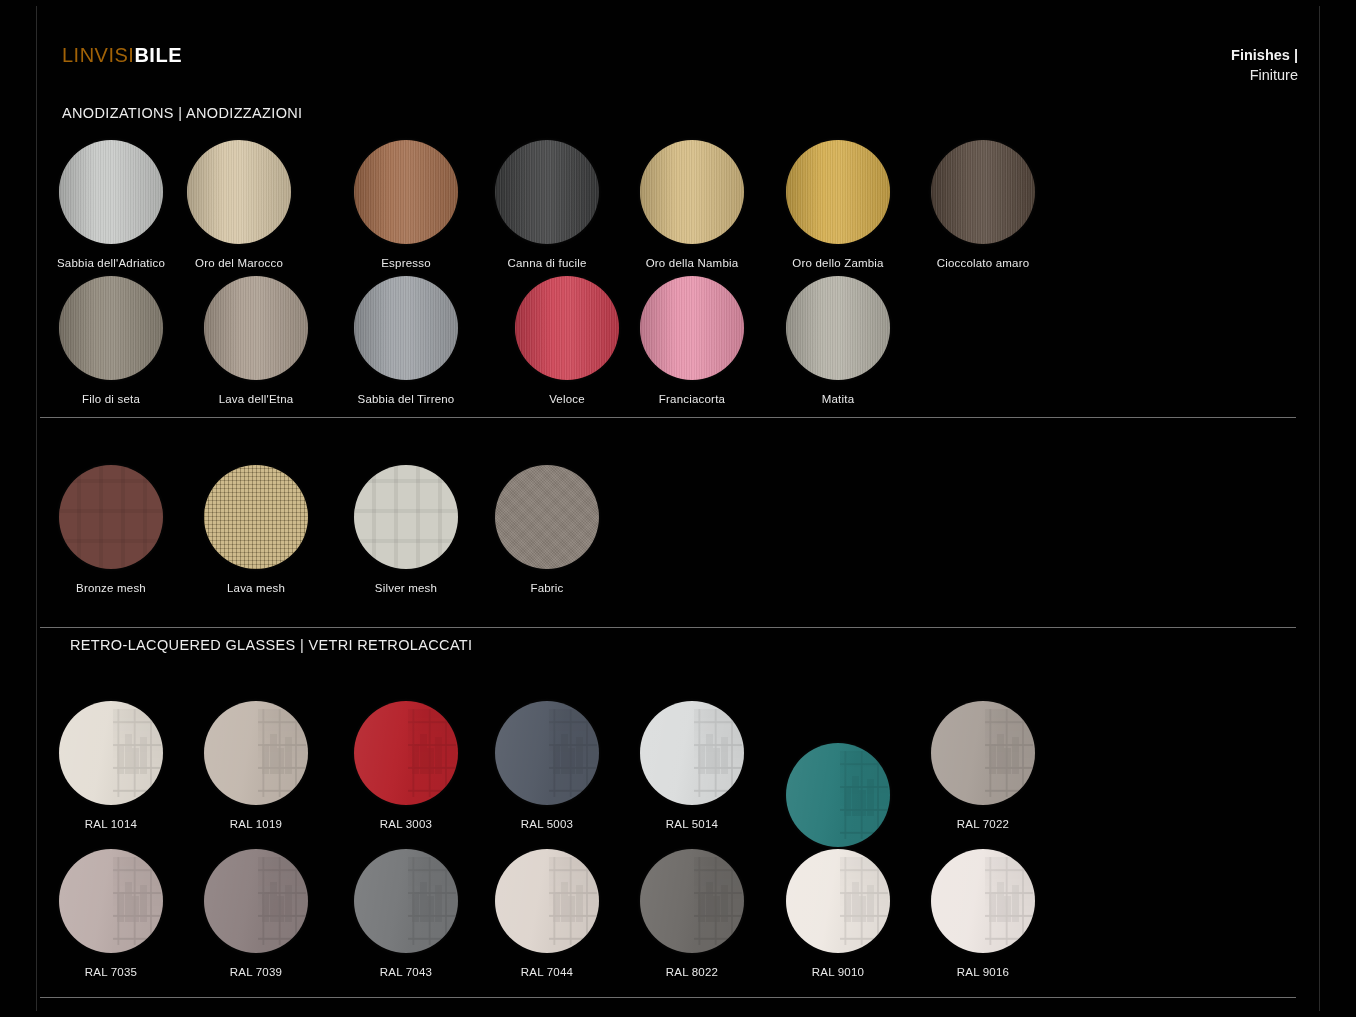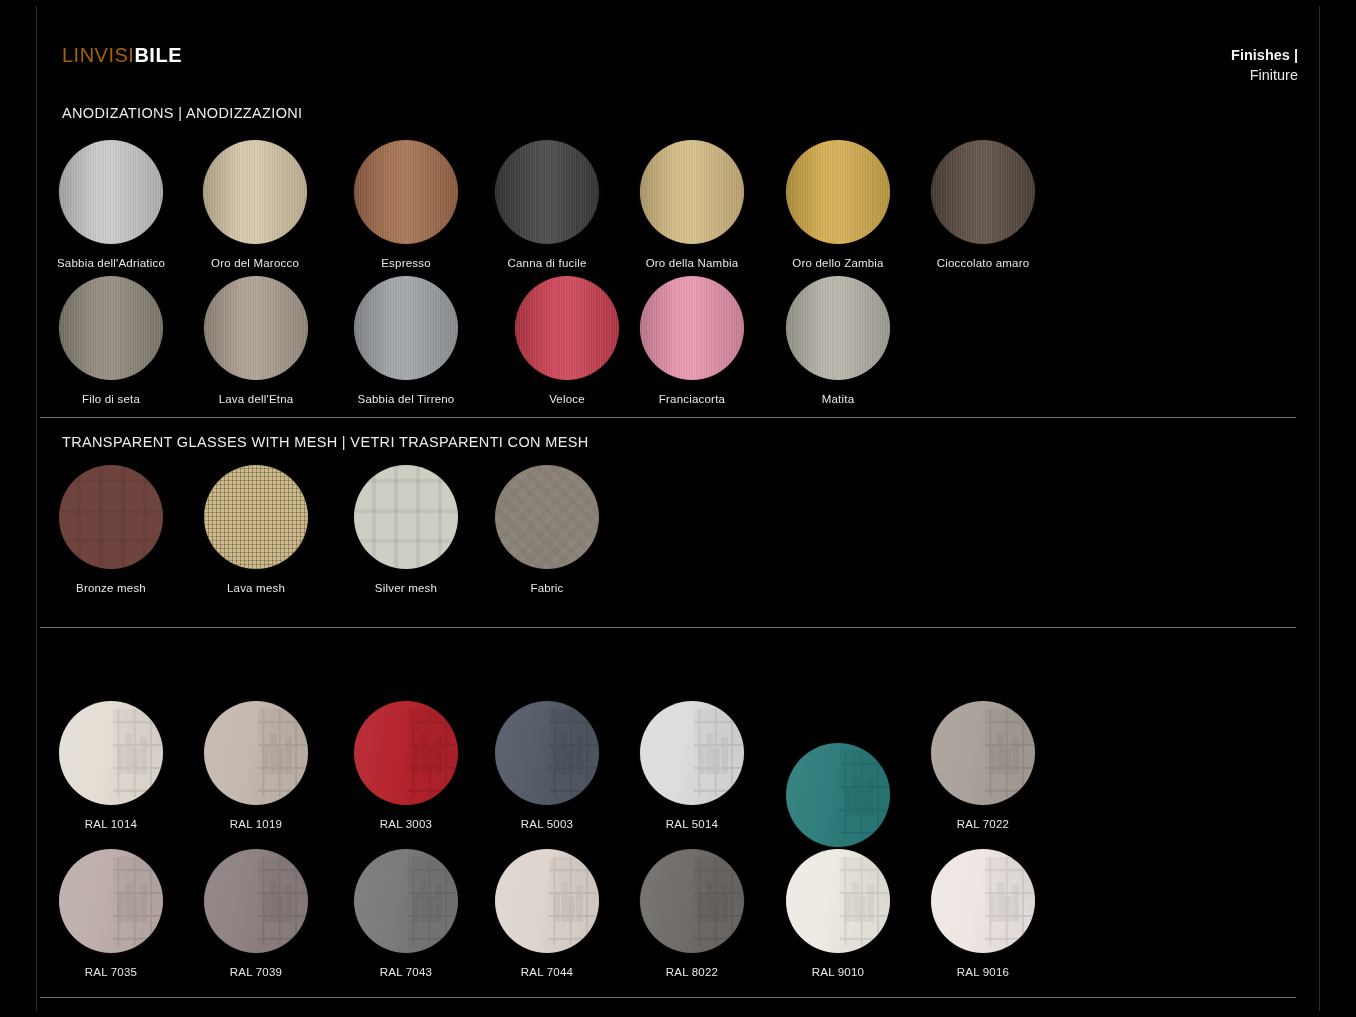--- a/index.html
+++ b/index.html
@@ -142,35 +142,35 @@
     <span class="light">LINVISI</span><span class="bold">BILE</span>
   </div>
 
   <div class="corner">
     <div class="l1">Finishes |</div>
     <div class="l2">Finiture</div>
   </div>
 
   <div class="sec-title" style="left:62px; top:105px;">ANODIZATIONS | ANODIZZAZIONI</div>
 
-  <div class="sec-title" style="left:62px; top:434px;">TRANSPARENT GLASSES WITH MESH |  VETRI TRASPARENTI CON MESH</div>
-
+
+  <div class="sec-title" style="left:70px; top:637px;">RETRO-LACQUERED  GLASSES | VETRI RETROLACCATI</div>
 
   <div class="divider" style="top:417px;"></div>
   <div class="divider" style="top:627px;"></div>
   <div class="divider" style="top:997px;"></div>
 
   <div id="swatch-root">
       <div class="swatch-cell" style="left: 36px; top: 140px;">
         <div class="swatch" style="background: rgb(198, 200, 198);">
           <div class="tex brushed"></div>
         </div>
         <div class="sw-label">Sabbia dell'Adriatico</div>
       </div>
-      <div class="swatch-cell" style="left: 180px; top: 140px; text-align: center;">
+      <div class="swatch-cell" style="left: 164px; top: 140px; text-align: center;">
         <div class="swatch" style="background: rgb(213, 197, 165);">
           <div class="tex brushed"></div>
         </div>
         <div class="sw-label">Oro del Marocco</div>
       </div>
       <div class="swatch-cell" style="left: 331px; top: 140px;">
         <div class="swatch" style="background: rgb(160, 106, 73);">
           <div class="tex brushed"></div>
         </div>
         <div class="sw-label">Espresso</div>

